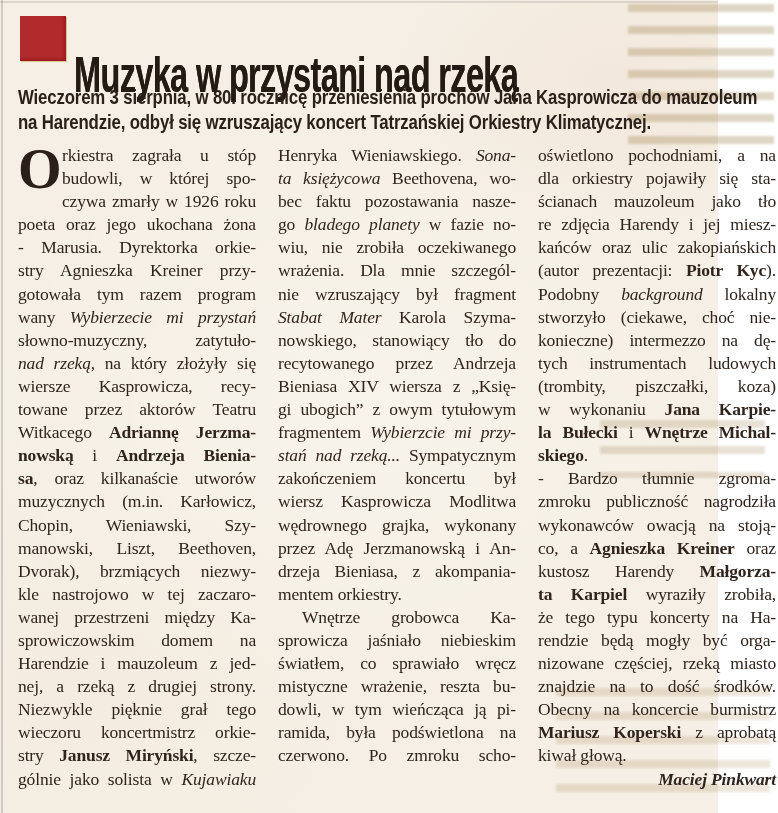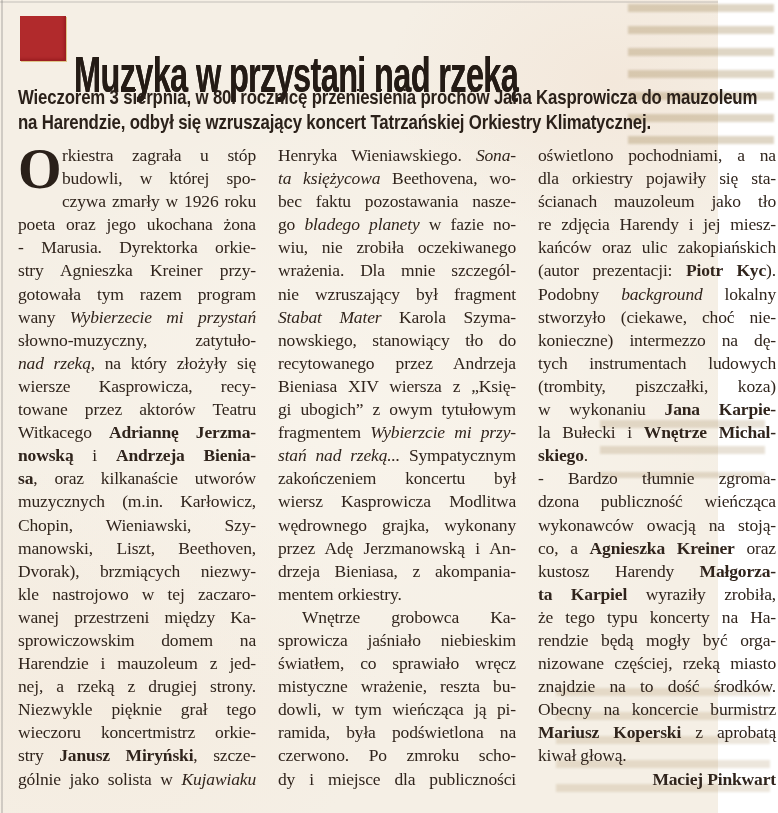--- a/index.html
+++ b/index.html
@@ -33,21 +33,21 @@
     white-space:nowrap;transform:scaleX(.8);transform-origin:0 50%;
     letter-spacing:-.2px;
   }
   .columns{position:absolute;left:18px;top:144px;display:flex;gap:22px;}
   .col{width:238px;color:#30241c;}
   .ln{
     font-size:17.5px;line-height:23.1px;letter-spacing:-.15px;
     text-align:justify;text-align-last:justify;
   }
   .ln.nolast{text-align-last:left;}
-  .ln.right{text-align:left;text-align-last:right;}
+  .ln.right{text-align:left;text-align-last:right;font-style:italic;}
   .ln.ind{padding-left:24px;}
   .dropcap{
     float:left;font-family:"Liberation Serif",serif;font-weight:bold;
     font-size:56px;line-height:46px;height:46px;width:44px;
     color:#2a2019;text-align:left;padding-top:2px;
   }
   .ghost{position:absolute;filter:blur(1px);pointer-events:none;}
   .g1{left:628px;top:4px;width:146px;height:144px;
       background:repeating-linear-gradient(to bottom, rgba(168,142,96,.36) 0 8px, transparent 8px 22px);}
   .g2{left:600px;top:420px;width:165px;height:58px;
@@ -128,39 +128,38 @@
         <div class="ln"><span>przez Adę Jerzmanowską i An-</span></div>
         <div class="ln"><span>drzeja Bieniasa, z akompania-</span></div>
         <div class="ln nolast"><span>mentem orkiestry.</span></div>
         <div class="ln ind"><span>Wnętrze grobowca Ka-</span></div>
         <div class="ln"><span>sprowicza jaśniało niebieskim</span></div>
         <div class="ln"><span>światłem, co sprawiało wręcz</span></div>
         <div class="ln"><span>mistyczne wrażenie, reszta bu-</span></div>
         <div class="ln"><span>dowli, w tym wieńcząca ją pi-</span></div>
         <div class="ln"><span>ramida, była podświetlona na</span></div>
         <div class="ln"><span>czerwono. Po zmroku scho-</span></div>
-        <div class="ln"><span>dy i miejsce dla publiczności</span></div>
       </div>
     <div class="col">
         <div class="ln"><span>oświetlono pochodniami, a na</span></div>
         <div class="ln"><span>dla orkiestry pojawiły się sta-</span></div>
         <div class="ln"><span>ścianach mauzoleum jako tło</span></div>
         <div class="ln"><span>re zdjęcia Harendy i jej miesz-</span></div>
         <div class="ln"><span>kańców oraz ulic zakopiańskich</span></div>
         <div class="ln"><span>(autor prezentacji: </span><span style="font-weight: bold;">Piotr Kyc</span><span>).</span></div>
         <div class="ln"><span>Podobny </span><span style="font-style: italic;">background</span><span> lokalny</span></div>
         <div class="ln"><span>stworzyło (ciekawe, choć nie-</span></div>
         <div class="ln"><span>konieczne) intermezzo na dę-</span></div>
         <div class="ln"><span>tych instrumentach ludowych</span></div>
         <div class="ln"><span>(trombity, piszczałki, koza)</span></div>
         <div class="ln"><span>w wykonaniu </span><span style="font-weight: bold;">Jana Karpie-</span></div>
-        <div class="ln"><span style="font-weight: normal;">la Bułecki</span><span> i </span><span style="font-weight: bold;">Wnętrze Michal-</span></div>
+        <div class="ln"><span style="font-weight: bold;">la Bułecki</span><span> i </span><span style="font-weight: bold;">Wnętrze Michal-</span></div>
         <div class="ln nolast"><span style="font-weight: bold;">skiego</span><span>.</span></div>
         <div class="ln"><span>- </span><span>Bardzo tłumnie zgroma-</span></div>
-        <div class="ln"><span>dzona publiczność wieńcząca</span></div>
+        <div class="ln"><span>zmroku publiczność nagrodziła</span></div>
         <div class="ln"><span>wykonawców owacją na stoją-</span></div>
         <div class="ln"><span>co, a </span><span style="font-weight: bold;">Agnieszka Kreiner</span><span> oraz</span></div>
         <div class="ln"><span>kustosz Harendy </span><span style="font-weight: bold;">Małgorza-</span></div>
         <div class="ln"><span style="font-weight: bold;">ta Karpiel</span><span> wyraziły zrobiła,</span></div>
         <div class="ln"><span>że tego typu koncerty na Ha-</span></div>
         <div class="ln"><span>rendzie będą mogły być orga-</span></div>
         <div class="ln"><span>nizowane częściej, rzeką miasto</span></div>
         <div class="ln"><span>znajdzie na to dość środków.</span></div>
         <div class="ln"><span>Obecny na koncercie burmistrz</span></div>
         <div class="ln"><span style="font-weight: bold;">Mariusz Koperski</span><span> z aprobatą</span></div>

